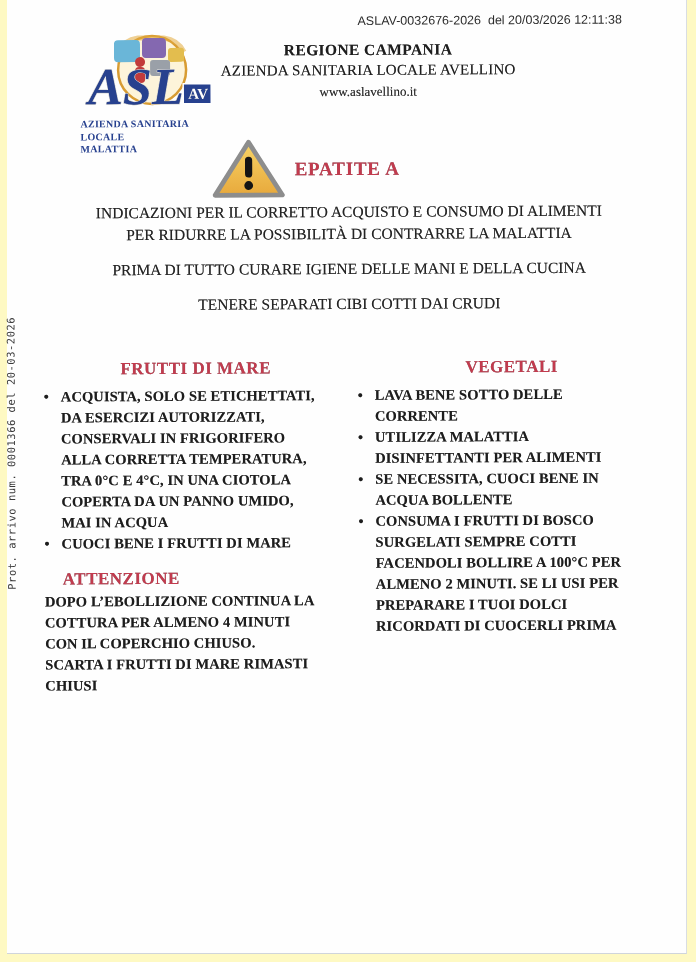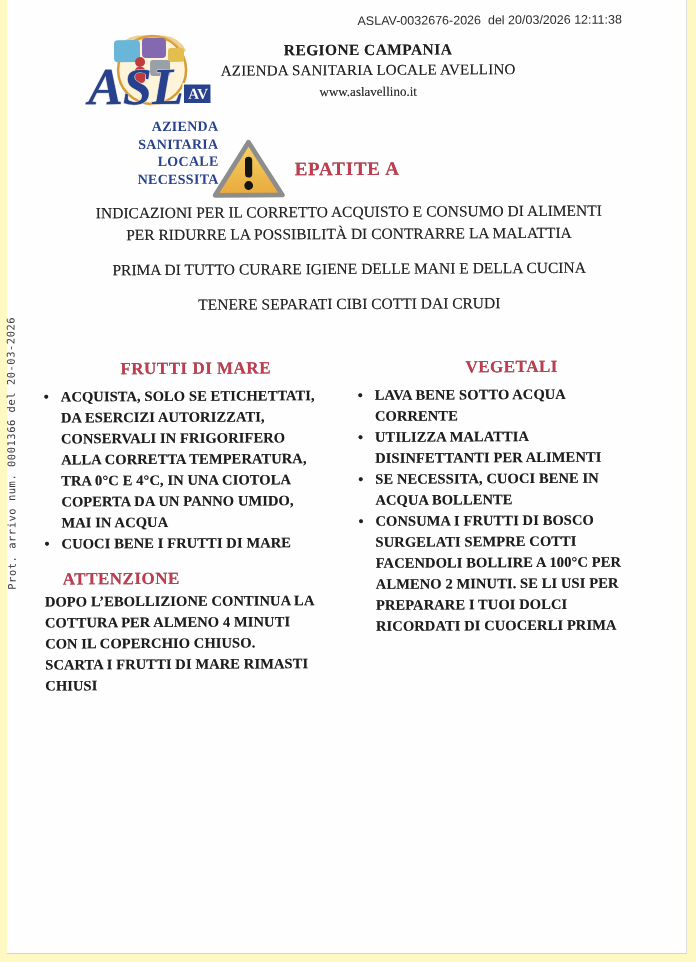--- a/index.html
+++ b/index.html
@@ -12,23 +12,23 @@
 
   
   .stamp{position:absolute;top:14px;right:72px;font-family:"Liberation Sans","DejaVu Sans",sans-serif;
          font-size:12.5px;color:#2c2c2c;white-space:pre;text-shadow:none;}
   .org-header{position:absolute;left:170px;top:40px;width:400px;text-align:center;line-height:1.3;}
   .org-region{font-size:15.5px;font-weight:bold;letter-spacing:.4px;color:#1e1e1e;}
   .org-name{font-size:15px;margin-top:1px;color:#1e1e1e;letter-spacing:.2px;}
   .org-site{font-size:13px;margin-top:3px;color:#2a2a2a;}
 
   
-  .logo{position:absolute;left:82px;top:33px;width:138px;text-align:right;}
+  .logo{position:absolute;left:82px;top:33px;width:138px;text-align:left;}
   .logo svg{display:block;margin:0 auto;}
-  .logo-caption{font-size:14px;font-weight:bold;color:#27418f;line-height:1.25;letter-spacing:.3px;text-shadow:none;}
+  .logo-caption{font-size:10px;font-weight:bold;color:#27418f;line-height:1.25;letter-spacing:.3px;text-shadow:none;}
 
   
   .warning{position:absolute;left:210px;top:137px;}
   .doc-title{position:absolute;left:296px;top:158px;width:126px;text-align:left;
              font-size:19px;font-weight:bold;letter-spacing:.8px;}
 
   
   .intro{position:absolute;left:58px;top:201px;width:584px;text-align:center;
          font-size:15.5px;line-height:22px;white-space:pre-line;color:#242424;}
   .line-center{position:absolute;left:58px;width:584px;text-align:center;font-size:15.5px;color:#242424;}
@@ -75,21 +75,21 @@
         <rect x="58" y="4" width="24" height="20" rx="4" fill="#8468b0"></rect>
         <rect x="84" y="14" width="16" height="14" rx="3" fill="#e3bd4e"></rect>
         <rect x="66" y="26" width="20" height="16" rx="3" fill="#9aa0a8"></rect>
         <circle cx="56" cy="28" r="5" fill="#c23b3b"></circle>
         <rect x="51" y="33" width="10" height="16" rx="4" fill="#c23b3b"></rect>
         <text x="4" y="70" font-family="Liberation Serif, serif" font-style="italic" font-weight="bold" font-size="52" fill="#27418f" stroke="#ffffff" stroke-width="1" paint-order="stroke">ASL</text>
         <rect x="99" y="50" width="28" height="20" fill="#27418f" stroke="#ffffff" stroke-width="1.5"></rect>
         <text x="104" y="65" font-family="Liberation Serif, serif" font-weight="bold" font-size="15" fill="#ffffff">AV</text>
       </svg>
       <div class="logo-caption">AZIENDA SANITARIA LOCALE</div>
-      <div class="logo-caption">NECESSITA</div>
+      <div class="logo-caption">MALATTIA</div>
     </div>
 
     <div class="org-header">
       <div class="org-region">REGIONE CAMPANIA</div>
       <div class="org-name">AZIENDA SANITARIA LOCALE AVELLINO</div>
       <div class="org-site">www.aslavellino.it</div>
     </div>
 
     <div class="warning">
       <svg width="80" height="64" viewBox="0 0 100 80">
@@ -135,21 +135,21 @@
 CON IL COPERCHIO CHIUSO.
 SCARTA I FRUTTI DI MARE RIMASTI
 CHIUSI</div>
     </div>
 
     <div class="col col-right">
       <div class="col-heading red">VEGETALI</div>
       <ul class="blist">
         <li>
           <span class="dot">•</span>
-          <span class="li-text">LAVA BENE SOTTO ACQUA
+          <span class="li-text">LAVA BENE SOTTO DELLE
 CORRENTE</span>
         </li>
         <li>
           <span class="dot">•</span>
           <span class="li-text">UTILIZZA MALATTIA
 DISINFETTANTI PER ALIMENTI</span>
         </li>
         <li>
           <span class="dot">•</span>
           <span class="li-text">SE NECESSITA, CUOCI BENE IN

